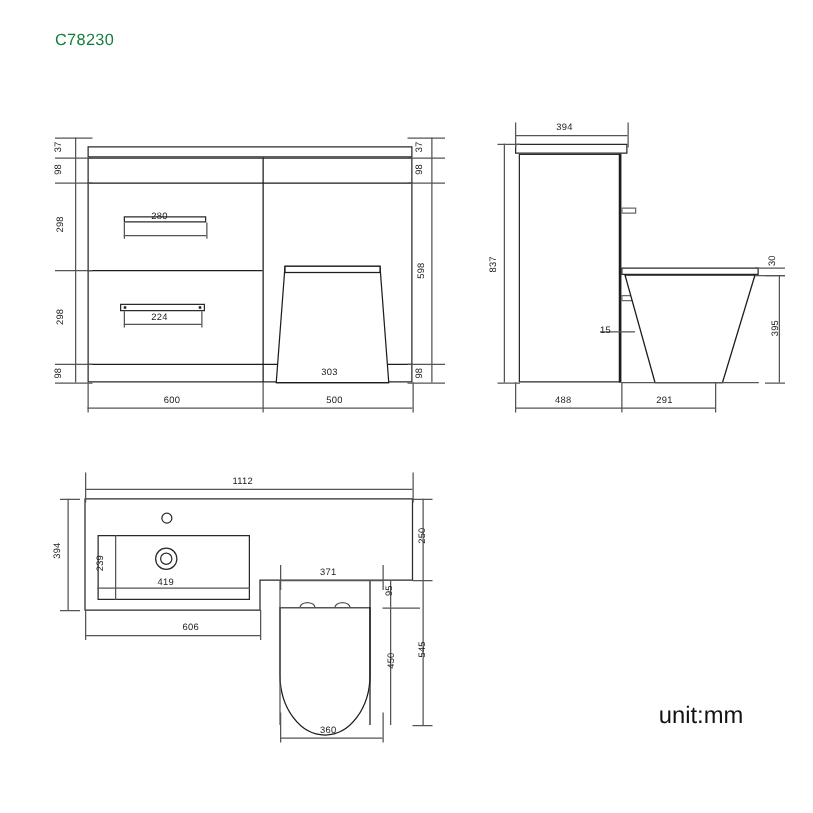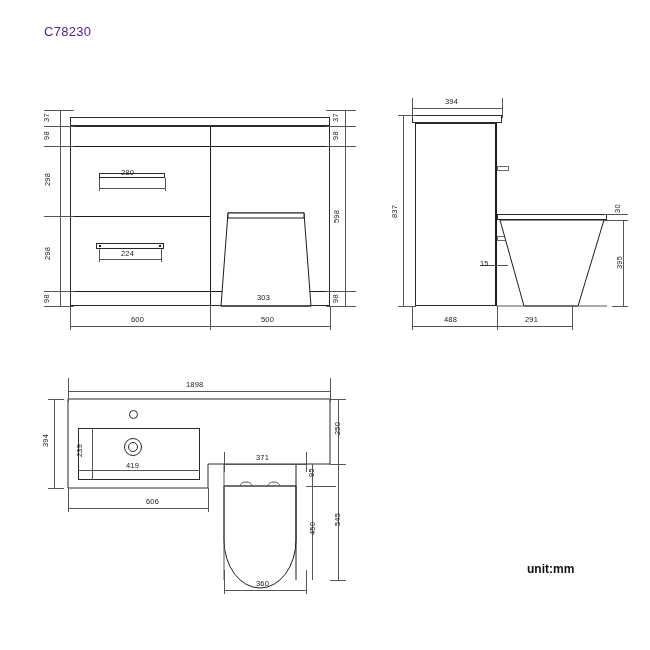--- a/index.html
+++ b/index.html
@@ -15,30 +15,30 @@
     width: 650px;
     height: 650px;
     background: #ffffff;
     overflow: hidden;
   }
   .title {
     position: absolute;
     left: 44px;
     top: 24px;
     font-size: 13px;
-    color: #4c1d95;
+    color: #15803d;
     letter-spacing: 0.3px;
     white-space: nowrap;
   }
   .unit {
     position: absolute;
     left: 527px;
     top: 562px;
-    font-size: 12px;
-    font-weight: bold;
+    font-size: 19px;
+    font-weight: normal;
     color: #111111;
     white-space: nowrap;
   }
   
   .ln {            
     position: absolute;
     background: #555555;
   }
   .hl { height: 1px; }
   .vl { width: 1px; }
@@ -230,21 +230,21 @@
       <line x1="224" y1="486" x2="296" y2="486" stroke="#555" stroke-width="1"></line>
       <path d="M 240,486 a 6,4 0 0 1 12,0" fill="none" stroke="#555" stroke-width="1"></path>
       <path d="M 268,486 a 6,4 0 0 1 12,0" fill="none" stroke="#555" stroke-width="1"></path>
       <line x1="296" y1="464" x2="296" y2="580" stroke="#1d1d1d" stroke-width="1"></line>
       <line x1="224" y1="464" x2="224" y2="580" stroke="#555" stroke-width="1"></line>
     </svg>
 
     <div class="ln vl" style="left:68px; top:378px; height:24px;"></div>
     <div class="ln vl" style="left:330px; top:378px; height:24px;"></div>
     <div class="ln hl" style="left:68px; top:391px; width:262px;"></div>
-    <div class="dim" style="left:186px; top:380px;">1898</div>
+    <div class="dim" style="left:186px; top:380px;">1112</div>
 
     <div class="ln vl" style="left:54px; top:399px; height:89px;"></div>
     <div class="ln hl" style="left:48px; top:399px; width:16px;"></div>
     <div class="ln hl" style="left:48px; top:488px; width:16px;"></div>
     <div class="dim v" style="left:39px; top:436px;">394</div>
 
     <div class="dim v" style="left:73px; top:446px;">239</div>
 
     <div class="dim" style="left:126px; top:461px;">419</div>
 

